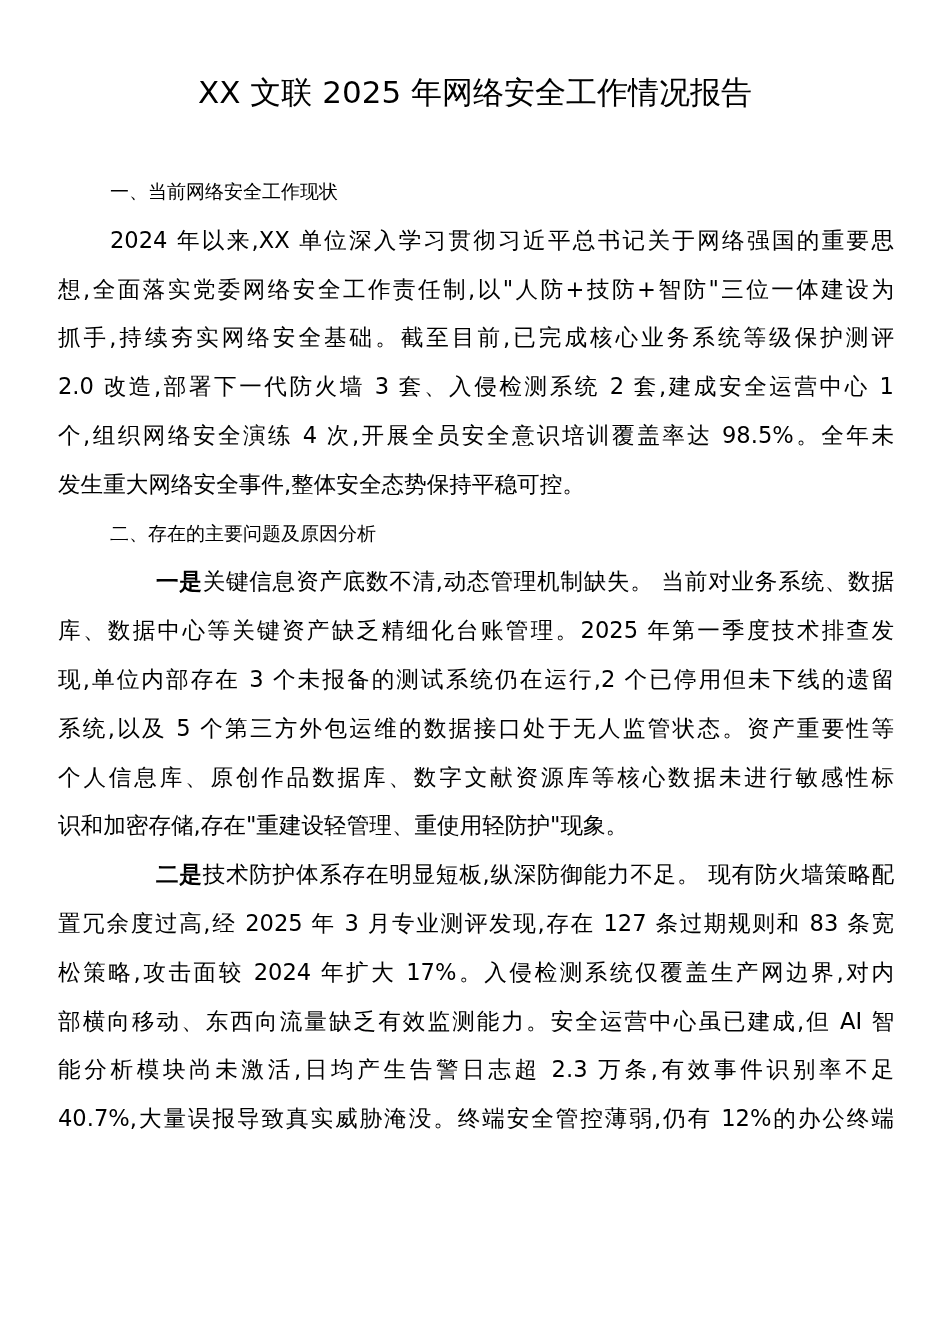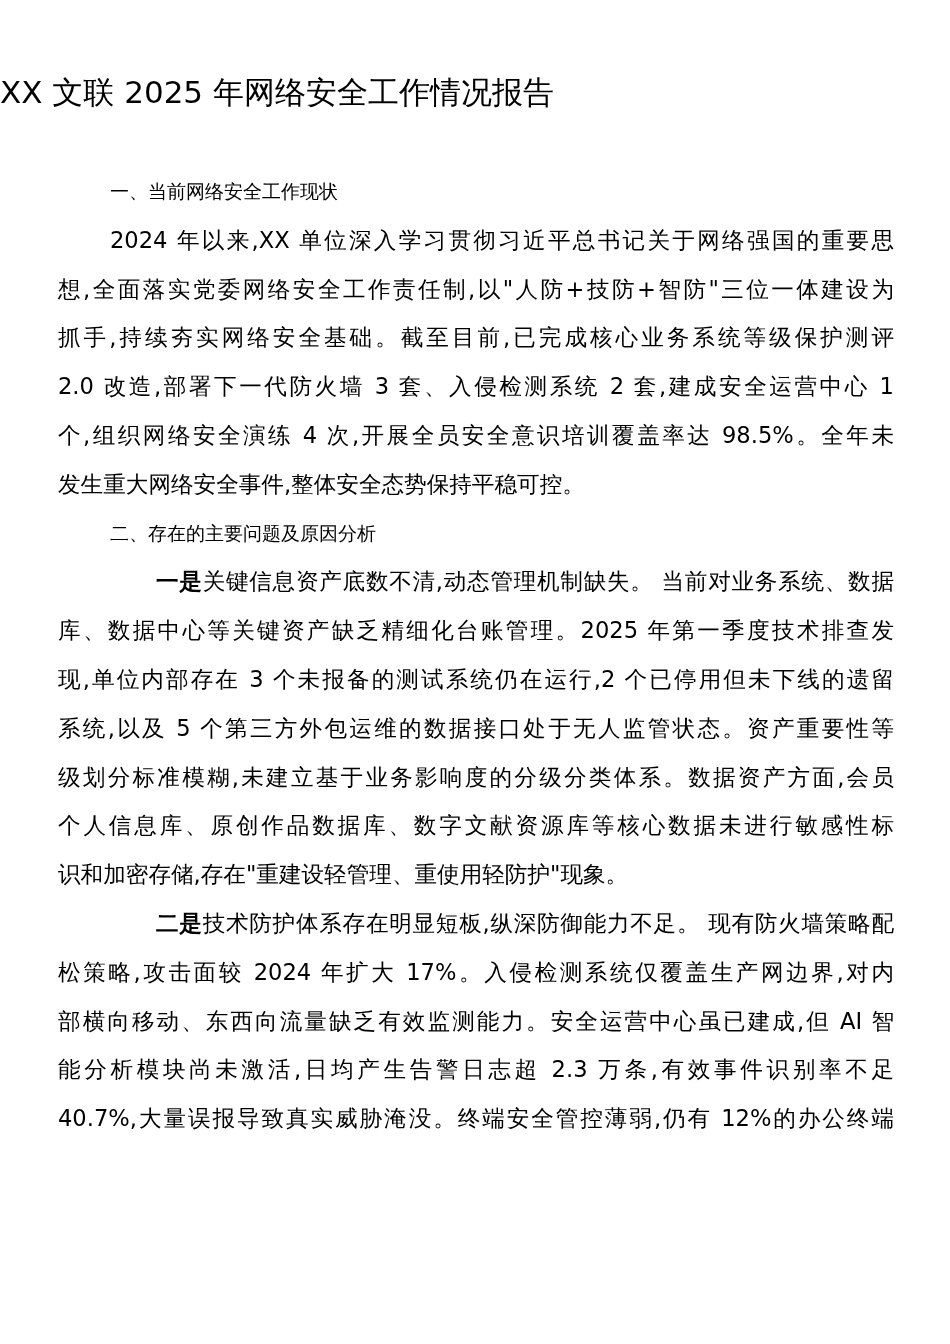--- a/index.html
+++ b/index.html
@@ -21,20 +21,21 @@
       top: 0;
       width: 950px;
       height: 1344px;
       background: #ffffff;
     }
     .title {
       position: absolute;
       left: 0;
       top: 66px;
       width: 950px;
+      text-align: center;
       font-size: 31px;
       line-height: 52px;
       font-weight: normal;
       letter-spacing: 0px;
       margin: 0;
     }
     .body {
       position: absolute;
       left: 58px;
       top: 167px;
@@ -81,26 +82,26 @@
       <span class="line">发生重大网络安全事件,整体安全态势保持平稳可控。</span>
     </div>
 
     <span class="line indent heading">二、存在的主要问题及原因分析</span>
 
     <div>
       <span class="line indent justify"><b class="lead">一是</b><span>关键信息资产底数不清,动态管理机制缺失。 当前对业务系统、数据</span></span>
       <span class="line justify">库、数据中心等关键资产缺乏精细化台账管理。2025 年第一季度技术排查发</span>
       <span class="line justify">现,单位内部存在 3 个未报备的测试系统仍在运行,2 个已停用但未下线的遗留</span>
       <span class="line justify">系统,以及 5 个第三方外包运维的数据接口处于无人监管状态。资产重要性等</span>
-      <span class="line justify">级划分标准模糊,未建立基于业务影响度的分级分类体系。数据资产方面,会员</span>
       <span class="line justify">个人信息库、原创作品数据库、数字文献资源库等核心数据未进行敏感性标</span>
       <span class="line">识和加密存储,存在"重建设轻管理、重使用轻防护"现象。</span>
     </div>
 
     <div>
       <span class="line indent justify"><b class="lead">二是</b><span>技术防护体系存在明显短板,纵深防御能力不足。 现有防火墙策略配</span></span>
+      <span class="line justify">置冗余度过高,经 2025 年 3 月专业测评发现,存在 127 条过期规则和 83 条宽</span>
       <span class="line justify">松策略,攻击面较 2024 年扩大 17%。入侵检测系统仅覆盖生产网边界,对内</span>
       <span class="line justify">部横向移动、东西向流量缺乏有效监测能力。安全运营中心虽已建成,但 AI 智</span>
       <span class="line justify">能分析模块尚未激活,日均产生告警日志超 2.3 万条,有效事件识别率不足</span>
       <span class="line justify">40.7%,大量误报导致真实威胁淹没。终端安全管控薄弱,仍有 12%的办公终端</span>
     </div>
   </div>
 </div>
 
 </body></html>

